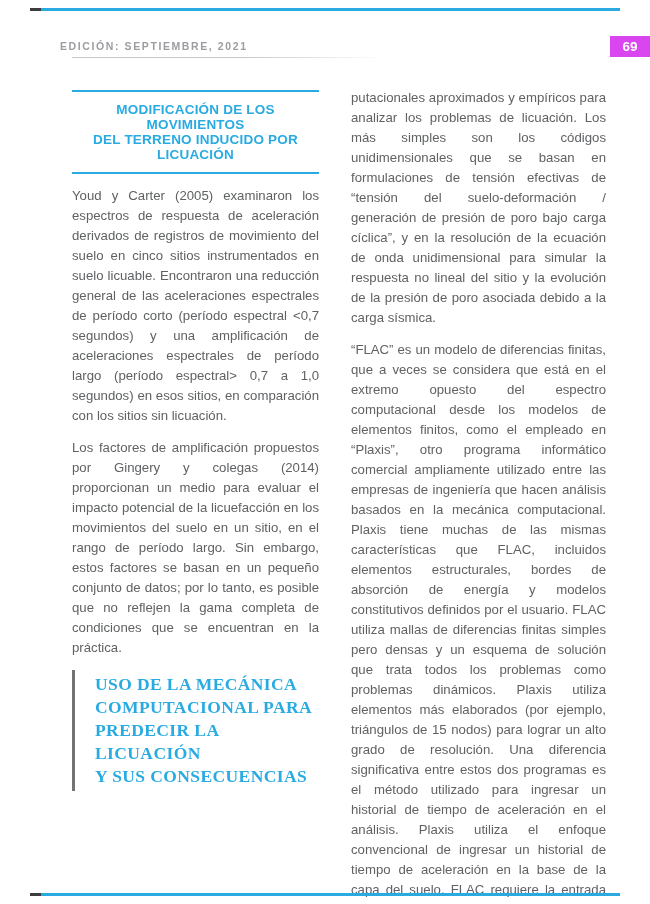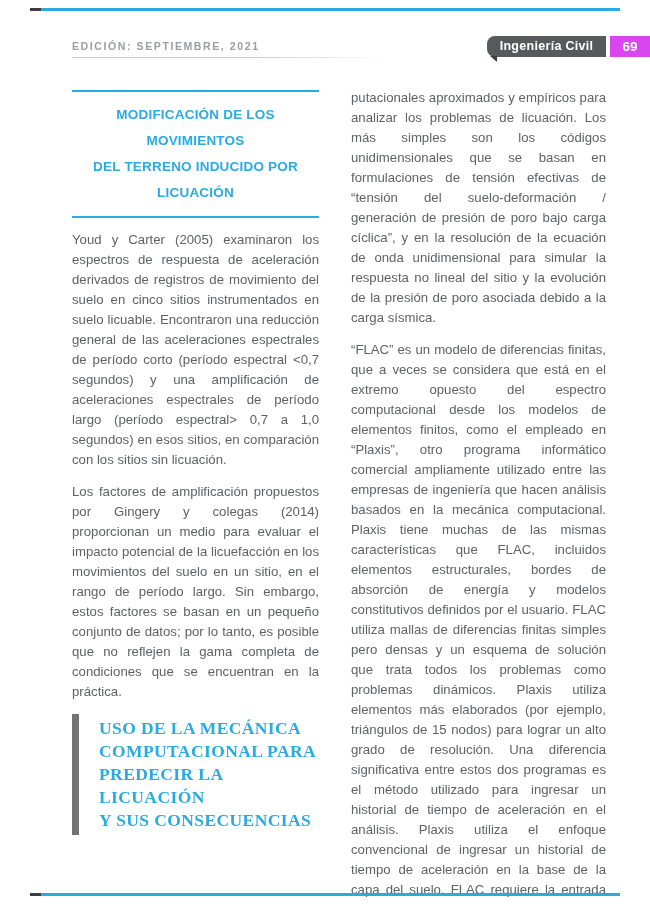--- a/index.html
+++ b/index.html
@@ -9,21 +9,21 @@
   }
 
   
   .deco-rule { position:absolute; left:30px; width:590px; height:3px; background:#29ABE2; }
   .deco-rule.top { top:8px; }
   .deco-rule.bottom { top:893px; }
   .deco-rule .tip { position:absolute; left:0; top:0; width:11px; height:3px; background:#3C3D40; }
 
   
   .edition {
-    position:absolute; left:72px; top:40px;
+    position:absolute; left:60px; top:40px;
     font-size:10.5px; font-weight:bold; letter-spacing:1.6px; color:#9B9DA0;
   }
   .header-rule {
     position:absolute; left:72px; top:57px; width:313px; height:1px;
     background:linear-gradient(to right,#C7C8CA 55%, rgba(199,200,202,0));
   }
   .section-badge {
     position:absolute; left:487px; top:36px; width:119px; height:21px;
     background:#58595B; border-radius:8px 0 0 8px;
     color:#ffffff; font-size:12.5px; font-weight:bold; letter-spacing:0.3px;
@@ -45,44 +45,43 @@
   .col-right { left:351px; width:255px; top:88px; }
 
   p.body {
     margin:0 0 12px; font-size:13.2px; line-height:20px; color:#5F6163;
     text-align:justify;
   }
 
   h2.lined {
     margin:0 0 12px; padding:10px 2px;
     border-top:2px solid #29ABE2; border-bottom:2px solid #29ABE2;
-    color:#29ABE2; font-size:13.5px; line-height:26px; font-weight:bold;
+    color:#29ABE2; font-size:13.5px; line-height:15px; font-weight:bold;
     text-align:center; letter-spacing:0.2px; white-space:pre-line;
   }
 
   h1.feature {
     margin:10px 0 16px;
-    border-left:7px solid #737373; padding:3px 0 3px 20px;
+    border-left:3px solid #737373; padding:3px 0 3px 20px;
     color:#29ABE2; font-family:"Liberation Serif", serif;
     font-size:17.5px; line-height:23px; font-weight:bold;
     letter-spacing:0.4px; white-space:pre-line;
   }
 </style>
 </head>
 <body>
 
 <div class="page">
 
   <div class="deco-rule top">
     <span class="tip"></span>
   </div>
 
   <div class="edition">EDICIÓN: SEPTIEMBRE, 2021</div>
   <div class="header-rule"></div>
-  <div class="section-badge">Ingeniería Civil</div>
   <div class="page-number">69</div>
 
   <section class="col col-left">
     <h2 class="lined">MODIFICACIÓN DE LOS MOVIMIENTOS
 DEL TERRENO INDUCIDO POR
 LICUACIÓN</h2>
     <p class="body">Youd y Carter (2005) examinaron los espectros de respuesta de aceleración derivados de registros de movimiento del suelo en cinco sitios instrumentados en suelo licuable. Encontraron una reducción general de las aceleraciones espectrales de período corto (período espectral &lt;0,7 segundos) y una amplificación de aceleraciones espectrales de período largo (período espectral&gt; 0,7 a 1,0 segundos) en esos sitios, en comparación con los sitios sin licuación.</p>
     <p class="body">Los factores de amplificación propuestos por Gingery y colegas (2014) proporcionan un medio para evaluar el impacto potencial de la licuefacción en los movimientos del suelo en un sitio, en el rango de período largo. Sin embargo, estos factores se basan en un pequeño conjunto de datos; por lo tanto, es posible que no reflejen la gama completa de condiciones que se encuentran en la práctica.</p>
     <h1 class="feature">USO DE LA MECÁNICA
 COMPUTACIONAL PARA

